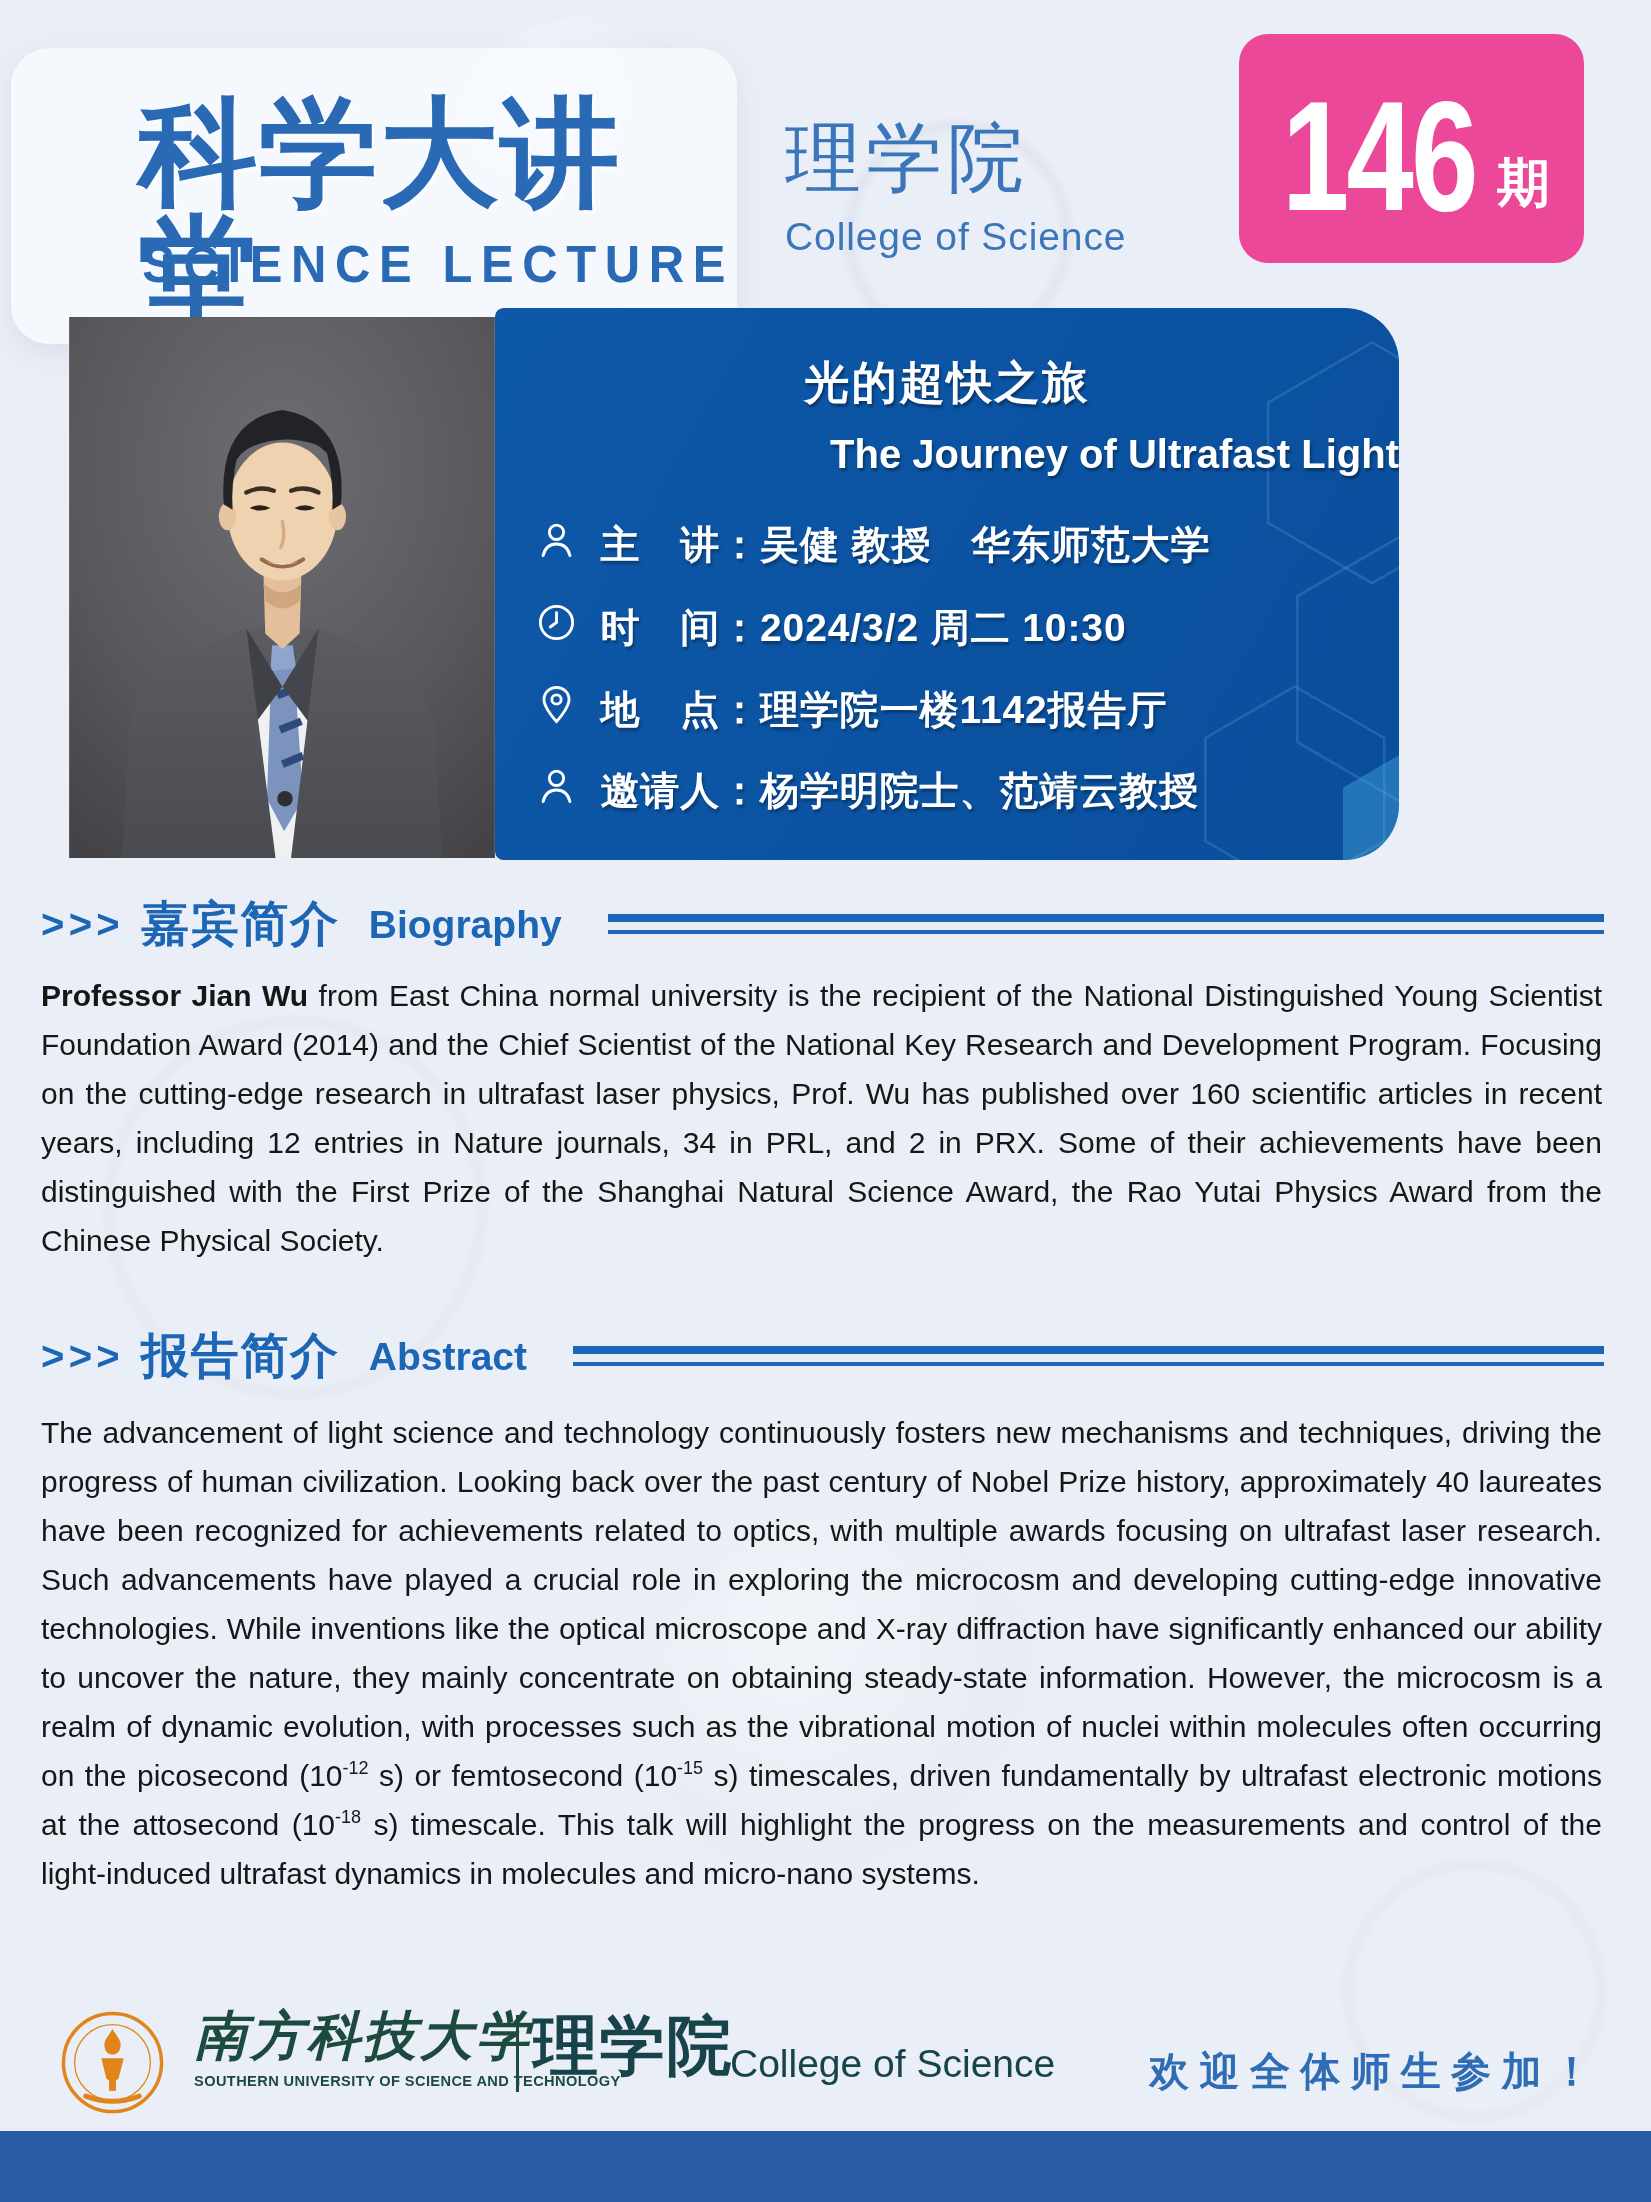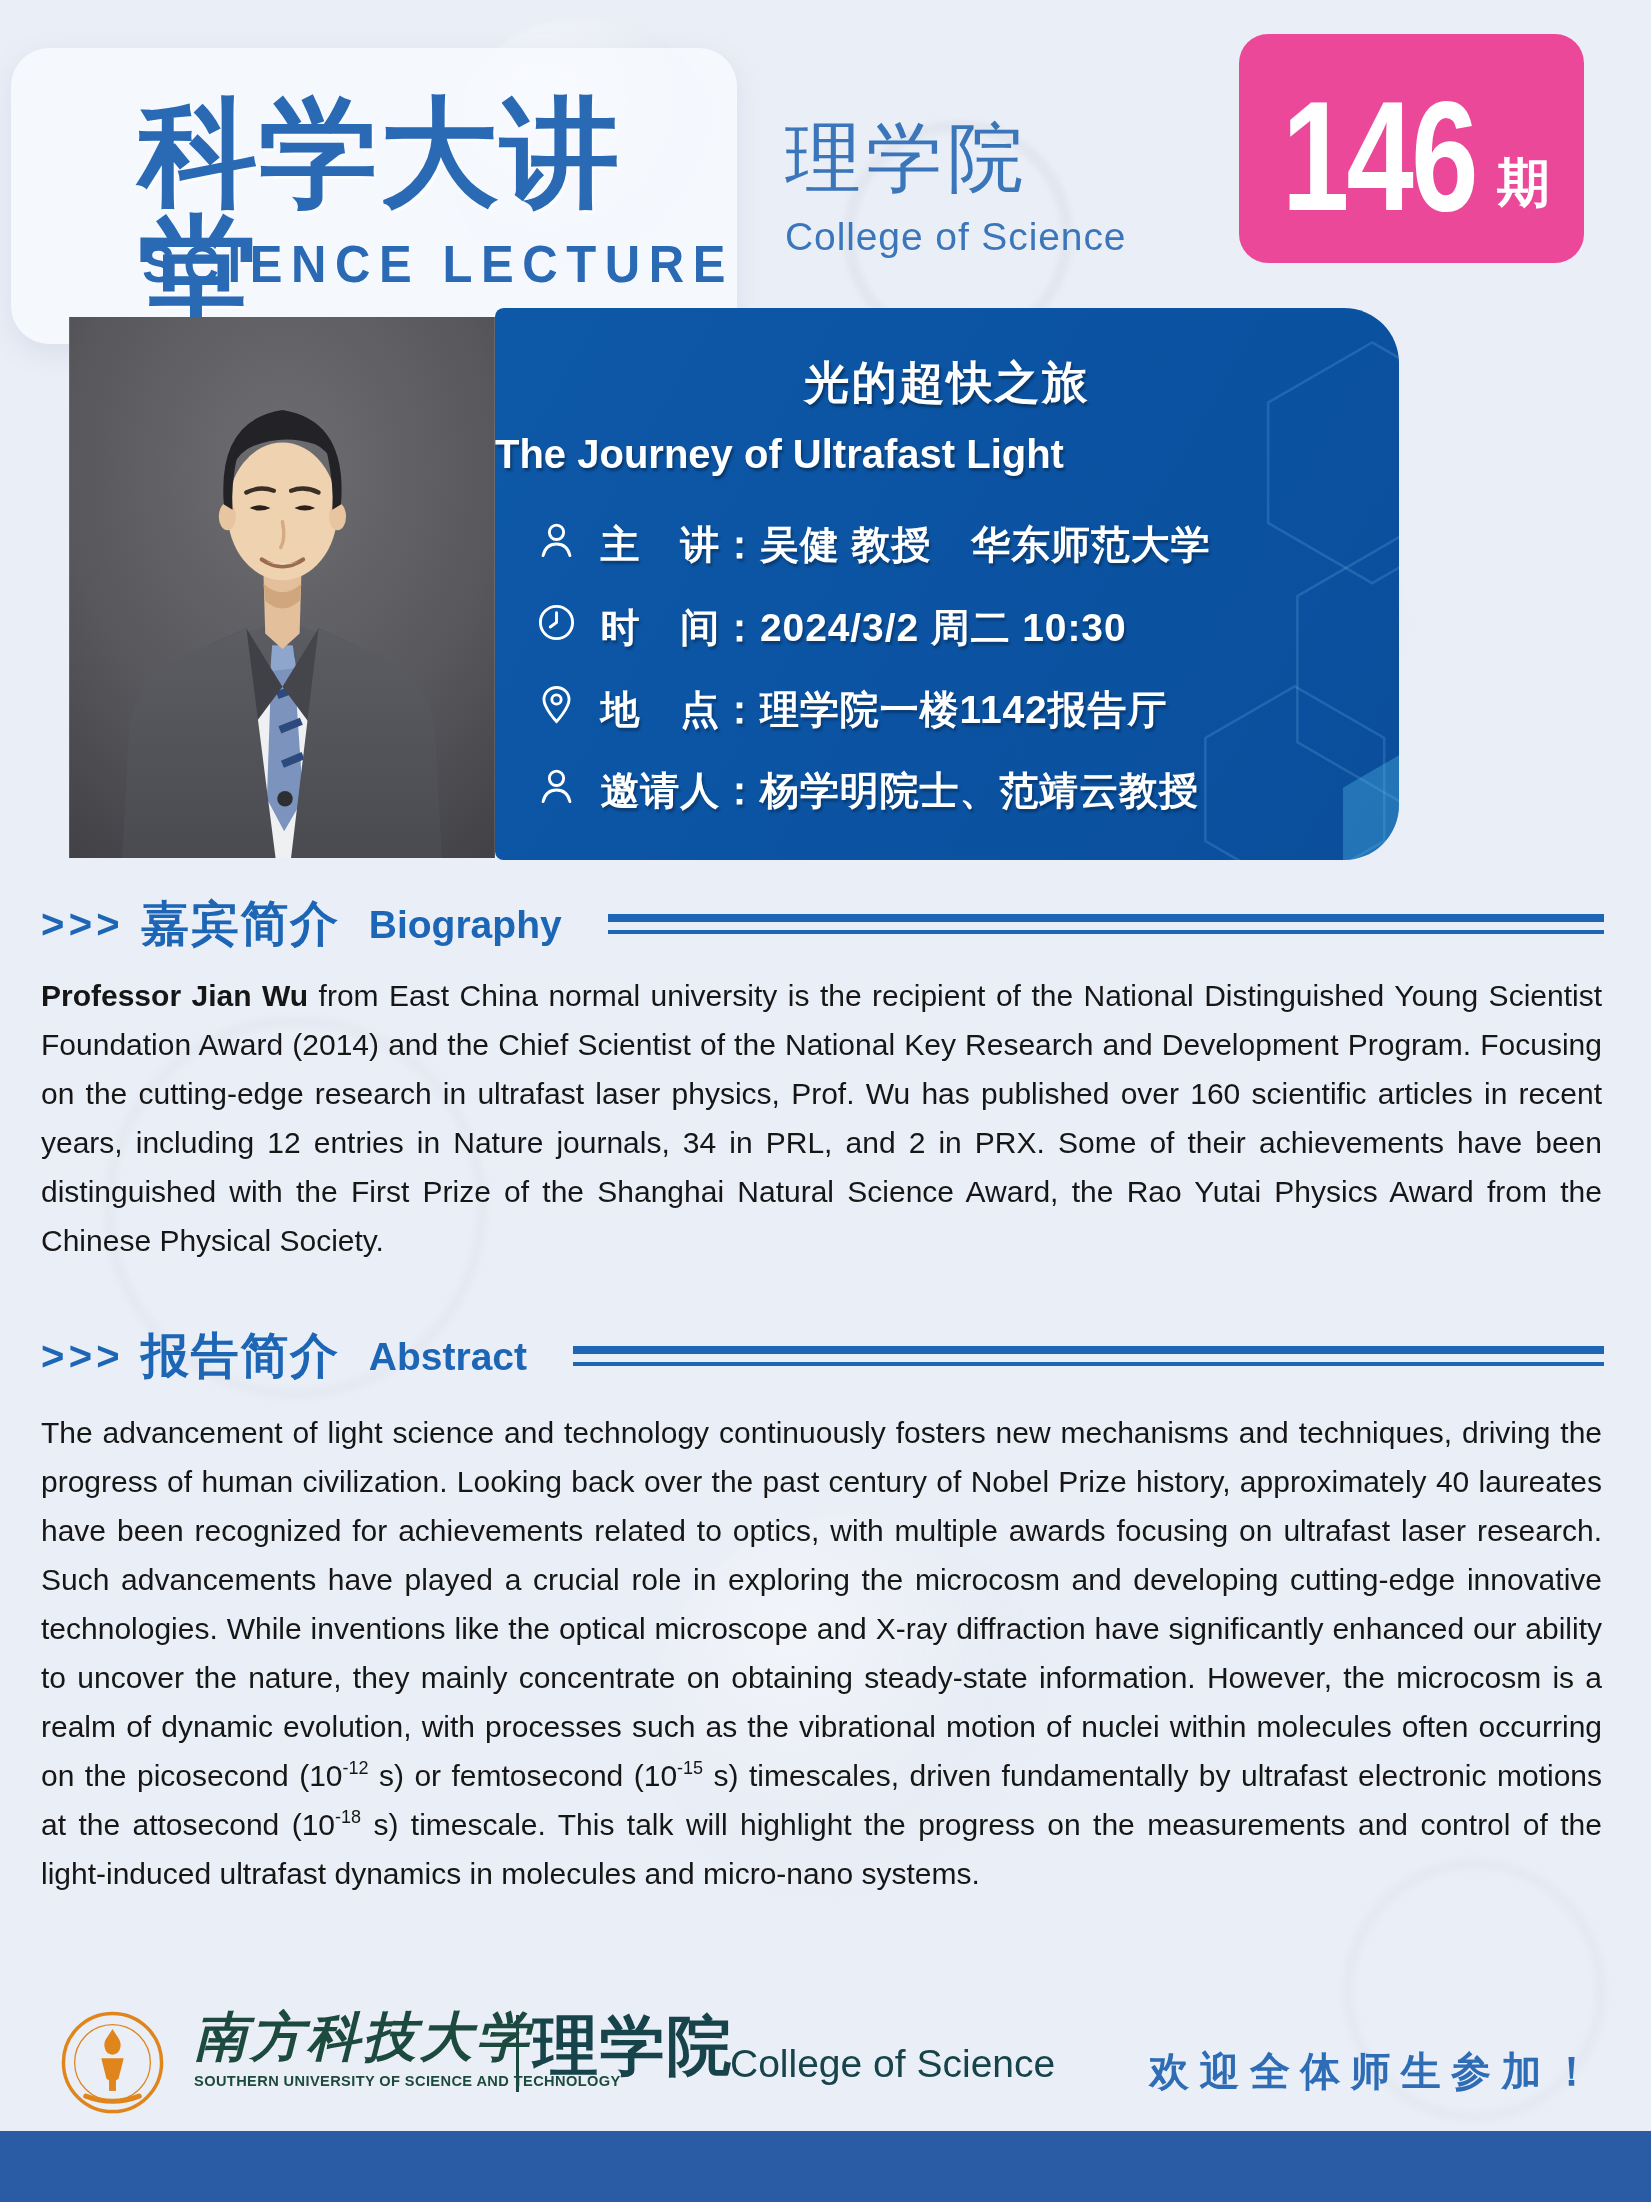--- a/index.html
+++ b/index.html
@@ -37,21 +37,21 @@
   
   .photo{position:absolute;left:69px;top:317px;width:426px;height:541px;overflow:hidden;}
   .photo svg{display:block;}
   .card{position:absolute;left:495px;top:308px;width:904px;height:552px;
       background:linear-gradient(120deg,#0e58a8 0%,#0b53a2 55%,#0a4e9b 100%);
       border-radius:8.6px 55px 55px 8.6px;overflow:hidden;}
   .card-deco{position:absolute;inset:0;}
   .card-title-cn{position:absolute;left:0;top:45px;width:100%;text-align:center;
       font-size:45px;font-weight:800;color:#fff;letter-spacing:2.6px;
       text-shadow:1.7px 2.6px 2.6px rgba(0,0,0,.35);}
-  .card-title-en{position:absolute;left:0;top:124px;width:100%;text-align:left;
+  .card-title-en{position:absolute;left:0;top:124px;width:100%;text-align:right;
       font-size:40px;font-weight:800;color:#fff;
       text-shadow:1.7px 2.6px 2.6px rgba(0,0,0,.35);}
   .info-row{position:absolute;left:40px;height:53px;display:flex;align-items:flex-start;gap:22.4px;}
   .info-row .ic{width:43px;height:43px;flex:0 0 43px;}
   .info-row .txt{font-size:39px;font-weight:700;color:#fff;letter-spacing:0.9px;
       text-shadow:1.7px 2.6px 2.6px rgba(0,0,0,.3);white-space:nowrap;}
   .row-speaker{top:210px;}
   .row-time{top:293px;}
   .row-place{top:375px;}
   .row-host{top:456px;}
@@ -69,21 +69,21 @@
       color:#161616;text-align:justify;}
   .bio-para{top:971px;}
   .abs-para{top:1408px;}
   .para b{font-weight:800;}
   .para sup{font-size:18px;vertical-align:12px;line-height:0;}
 
   
   .seal{position:absolute;left:60px;top:2010px;width:105px;height:105px;}
   .univ-cn{position:absolute;left:194px;top:2010px;font-size:53px;line-height:1;
       font-weight:800;color:#1c4a3e;font-style:italic;letter-spacing:3.4px;
-      font-family:Liberation Sans, sans-serif;}
+      font-family:Liberation Serif, serif;}
   .univ-en{position:absolute;left:194px;top:2074px;font-size:14.6px;line-height:1;
       font-weight:700;color:#1c4a3e;letter-spacing:0.4px;}
   .f-divider{position:absolute;left:516px;top:2015px;width:2.6px;height:77px;background:#1c4a3e;}
   .f-college-cn{position:absolute;left:533px;top:2013px;font-size:65px;line-height:1;
       font-weight:600;color:#17434a;letter-spacing:1.7px;}
   .f-college-en{position:absolute;left:730px;top:2044px;font-size:39px;line-height:1;
       font-weight:500;color:#17434a;}
   .welcome{position:absolute;right:50px;top:2051px;font-size:40px;line-height:1;
       font-weight:700;color:#2e6db6;letter-spacing:10.3px;}
   .bottom-bar{position:absolute;left:0;top:2131px;width:1652px;height:71px;background:#2a5ba5;}

